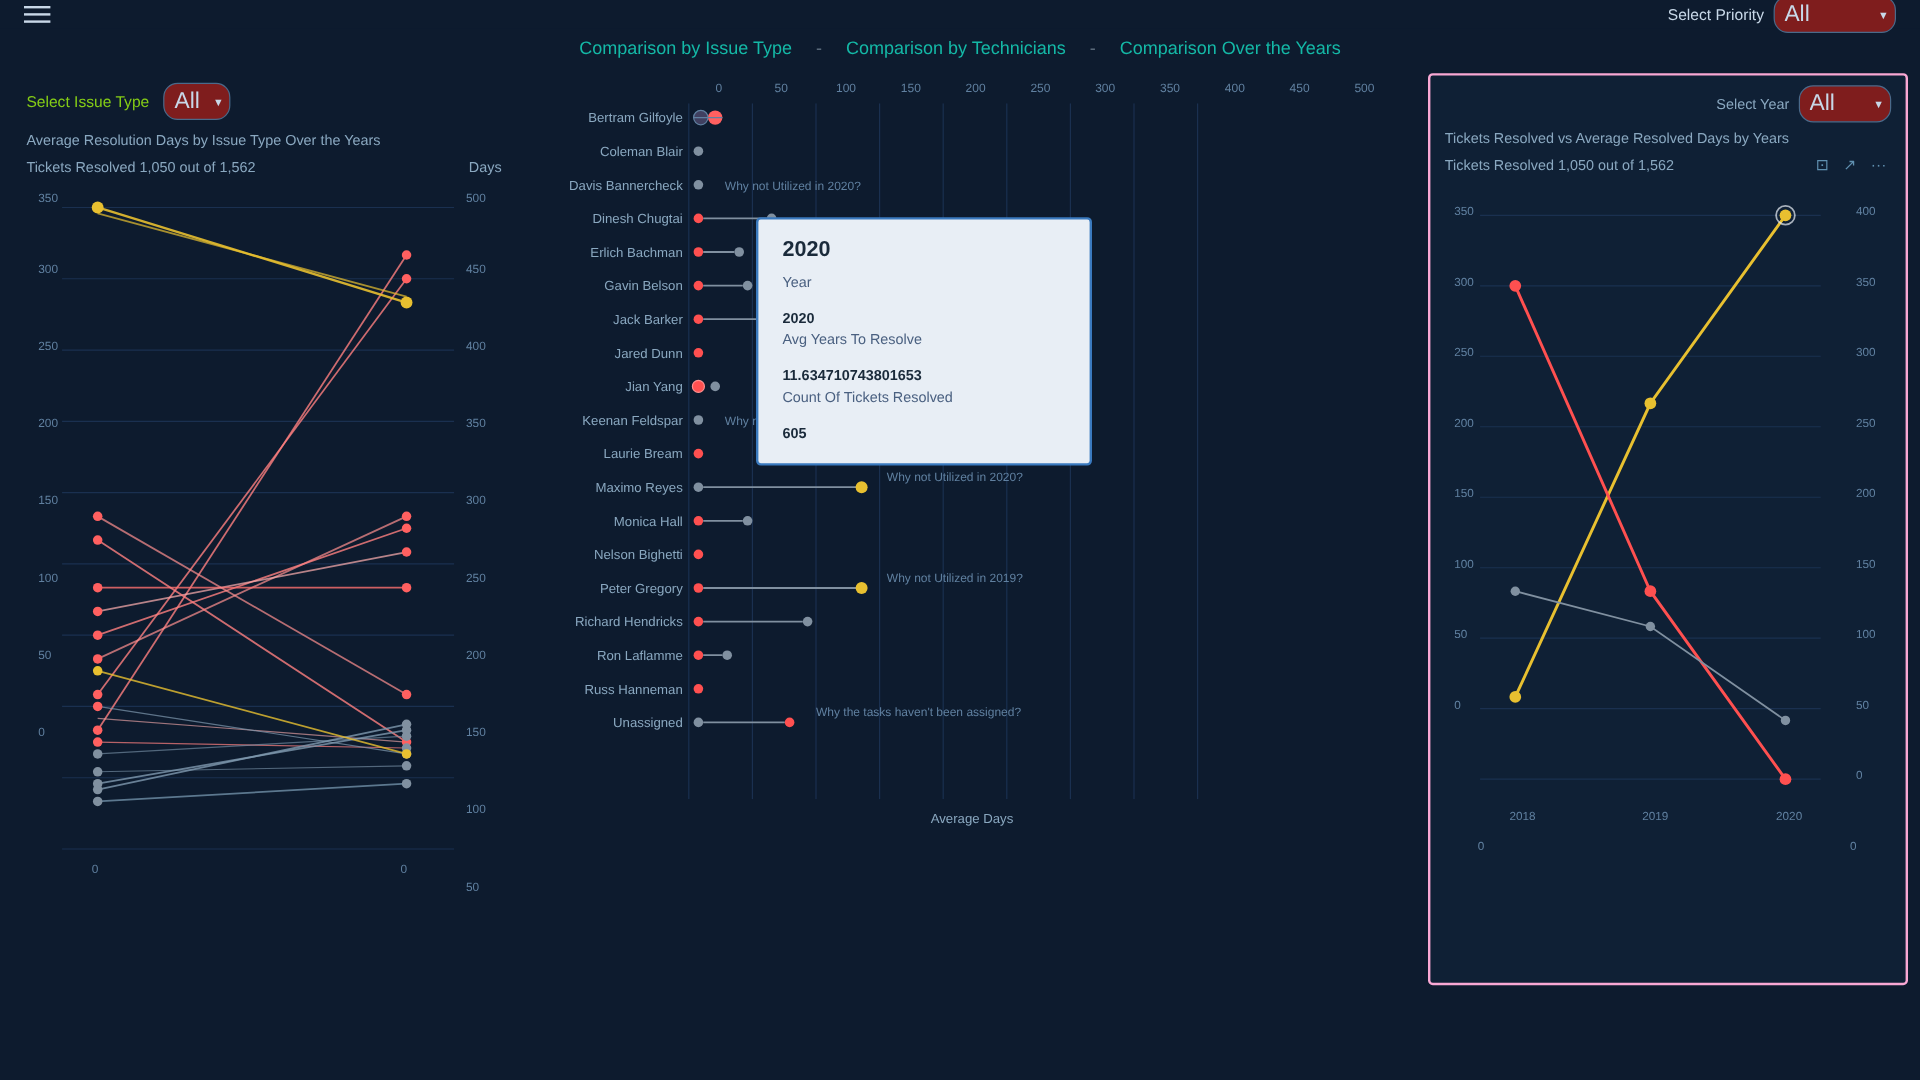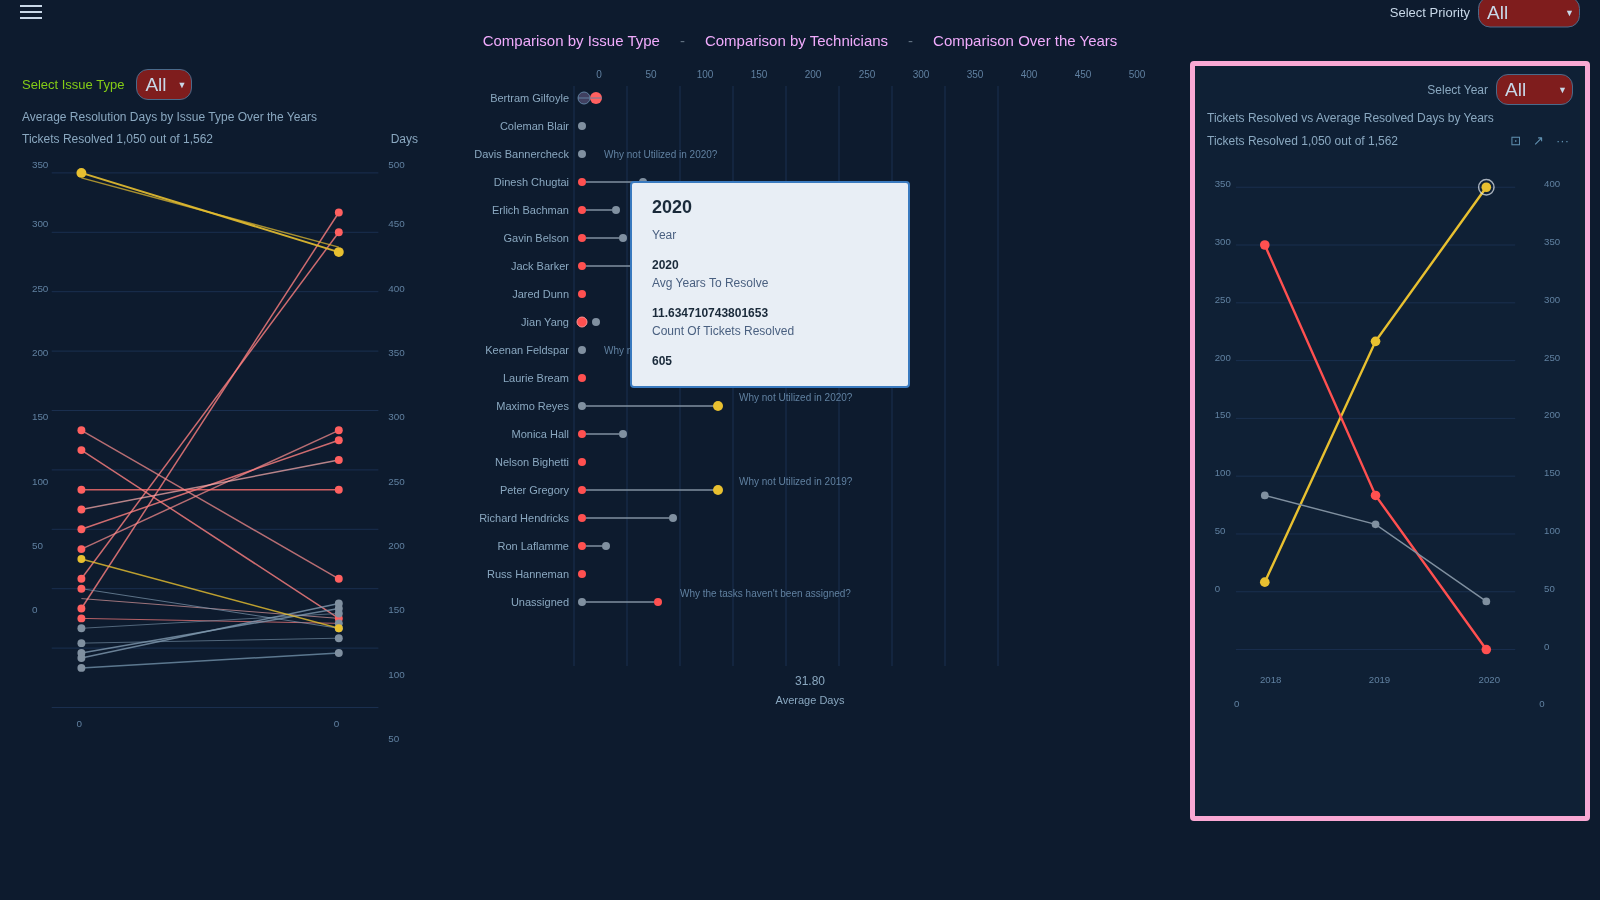--- a/index.html
+++ b/index.html
@@ -83,21 +83,21 @@
       display: flex;
       justify-content: center;
       align-items: center;
       gap: 20px;
       padding: 8px 0 12px;
       font-size: 15px;
       color: #a0b8cc;
     }
     .nav-item {
       cursor: pointer;
-      color: #f0abfc;
+      color: #14b8a6;
     }
     .nav-separator { color: #607080; }
 
     
     .content {
       display: flex;
       gap: 0;
       padding: 0 10px;
       height: 760px;
     }
@@ -199,21 +199,21 @@
       flex-direction: column;
     }
     .tooltip-label { color: #4a6080; }
     .tooltip-value { color: #1a2a3a; font-weight: 600; }
 
     
     .right-panel {
       width: 400px;
       flex-shrink: 0;
       padding: 8px 12px;
-      border: 5px solid #f9a8d4;
+      border: 2px solid #f9a8d4;
       border-radius: 4px;
       background: #0f2035;
     }
     .right-title {
       font-size: 12px;
       color: #8aa8c0;
     }
     .right-stats {
       font-size: 12px;
       color: #8aa8c0;
@@ -506,23 +506,20 @@
         <circle cx="138" cy="488" r="4" fill="#ff5050"></circle>
 
         <text x="125" y="520" fill="#8aa8c0" font-size="11" text-anchor="end">Unassigned</text>
         <circle cx="138" cy="516" r="4" fill="#8090a0"></circle>
         <line x1="142" y1="516" x2="210" y2="516" stroke="#8090a0" stroke-width="1.5"></line>
         <circle cx="214" cy="516" r="4" fill="#ff5050"></circle>
         <text x="236" y="511" fill="#6080a0" font-size="10">Why the tasks haven't been assigned?</text>
       </svg>
 
       
-      <div style="text-align:center;color:#8aa8c0;font-size:12px;margin-top:4px;">
-        <span>31.80</span>
-      </div>
       <div class="avg-days-label">Average Days</div>
     </div>
 
     <div class="tooltip" style="top:120px; left:200px;">
       <div class="tooltip-year">2020</div>
       <div class="tooltip-row">
         <span class="tooltip-label">Year</span>
         <span class="tooltip-value">2020</span>
       </div>
       <div class="tooltip-row">

